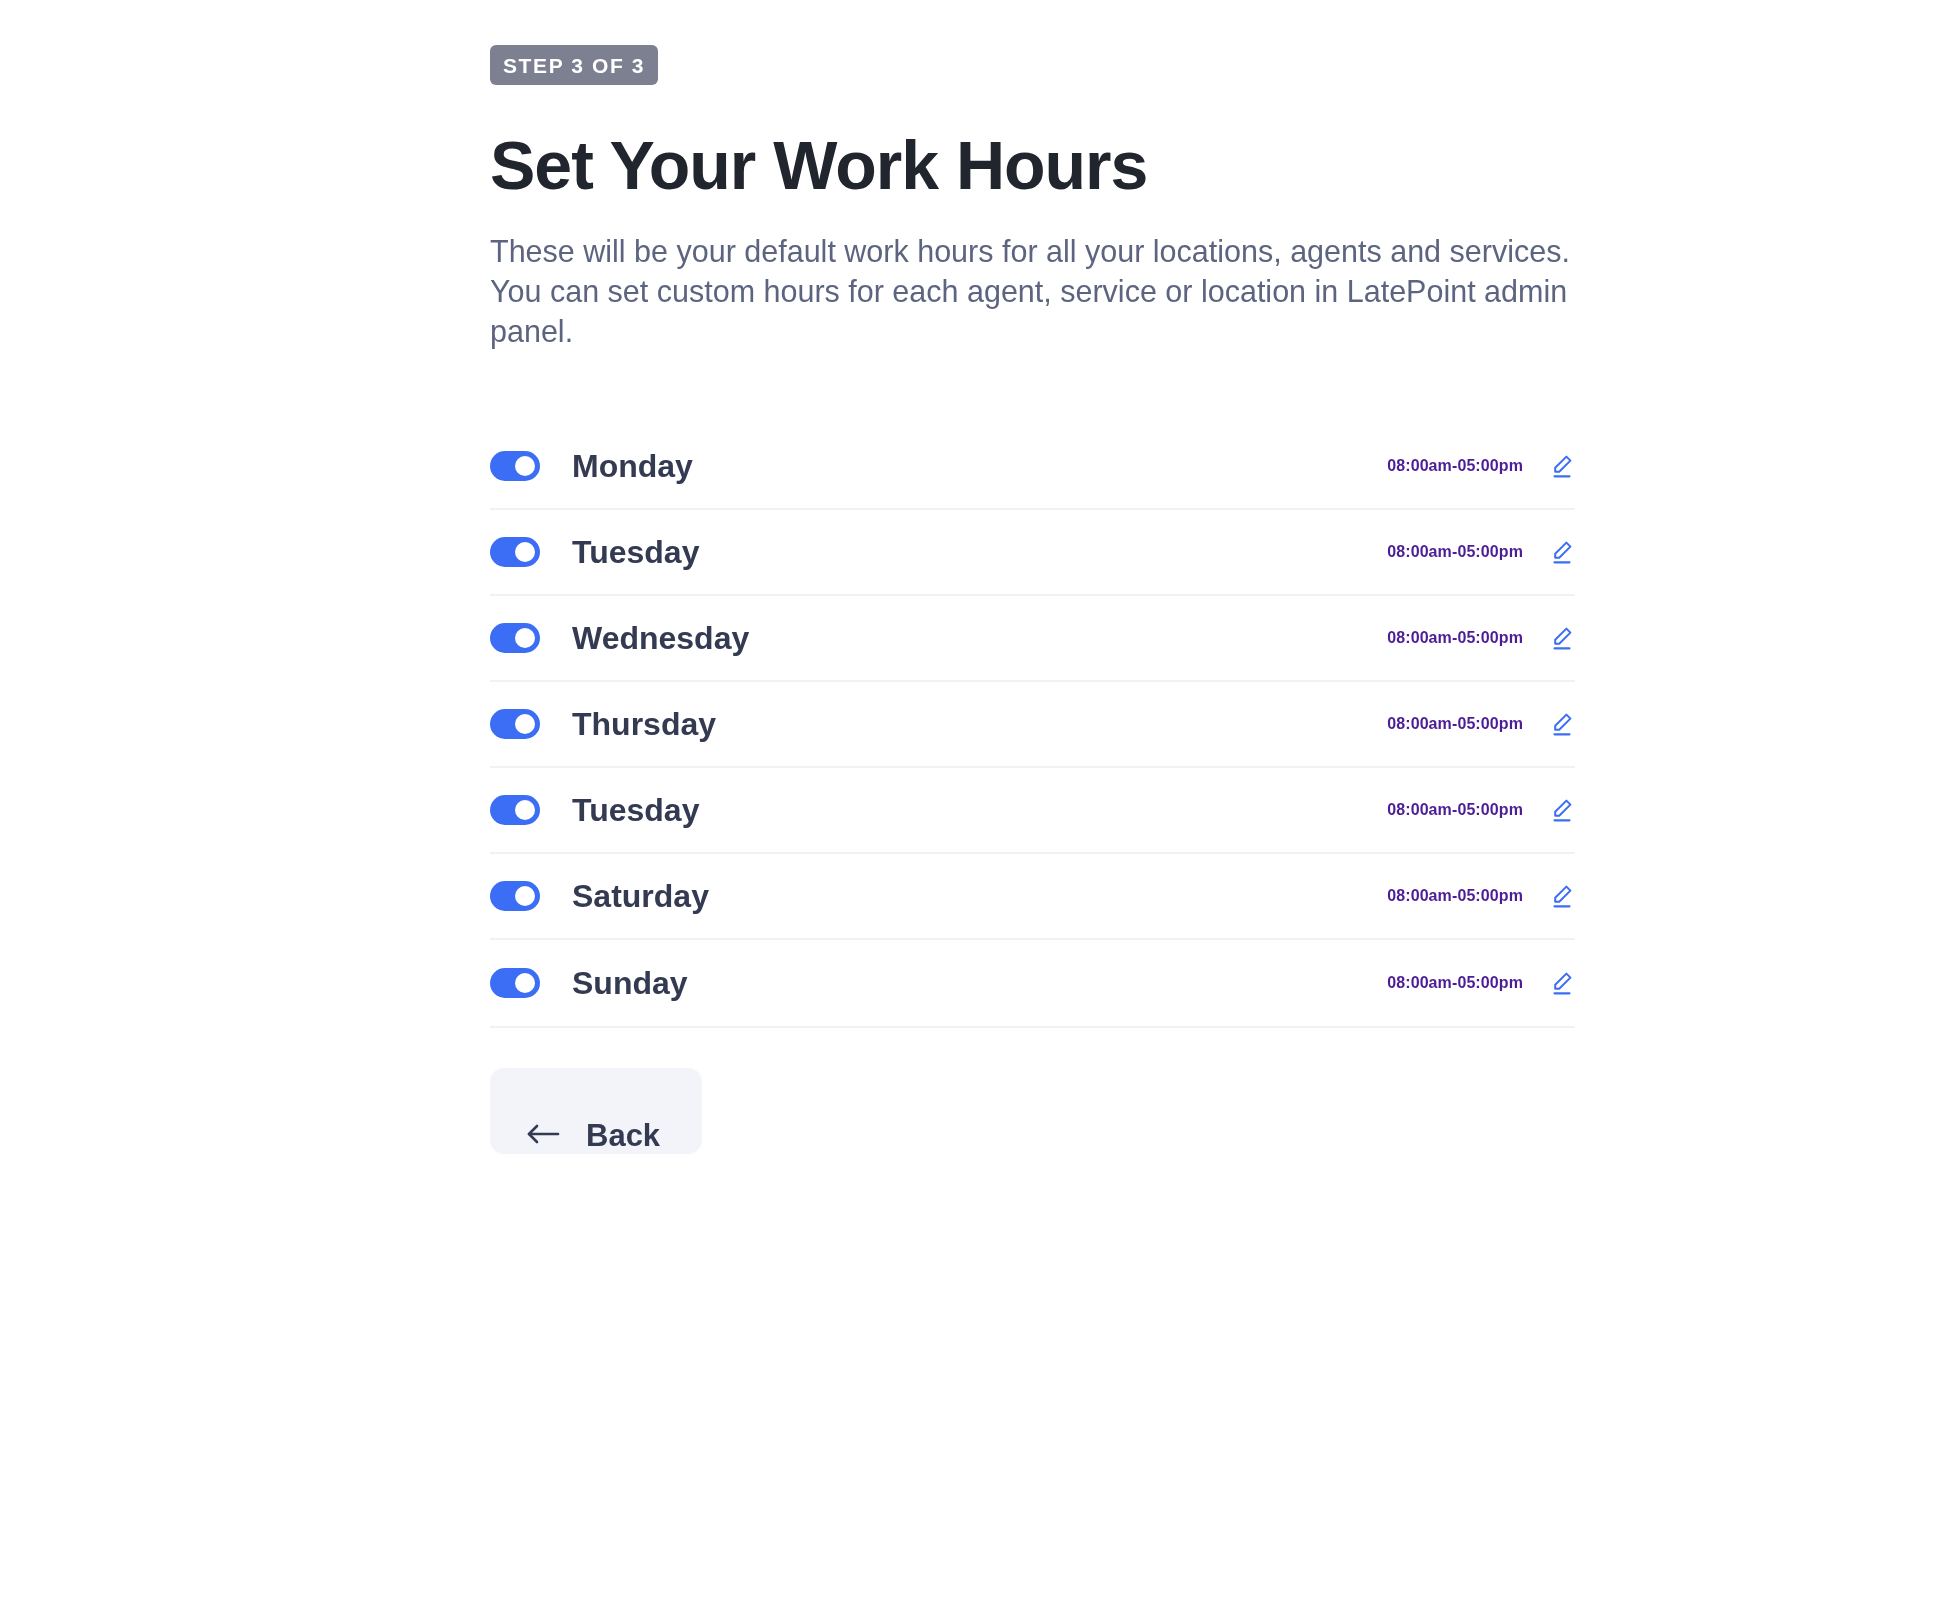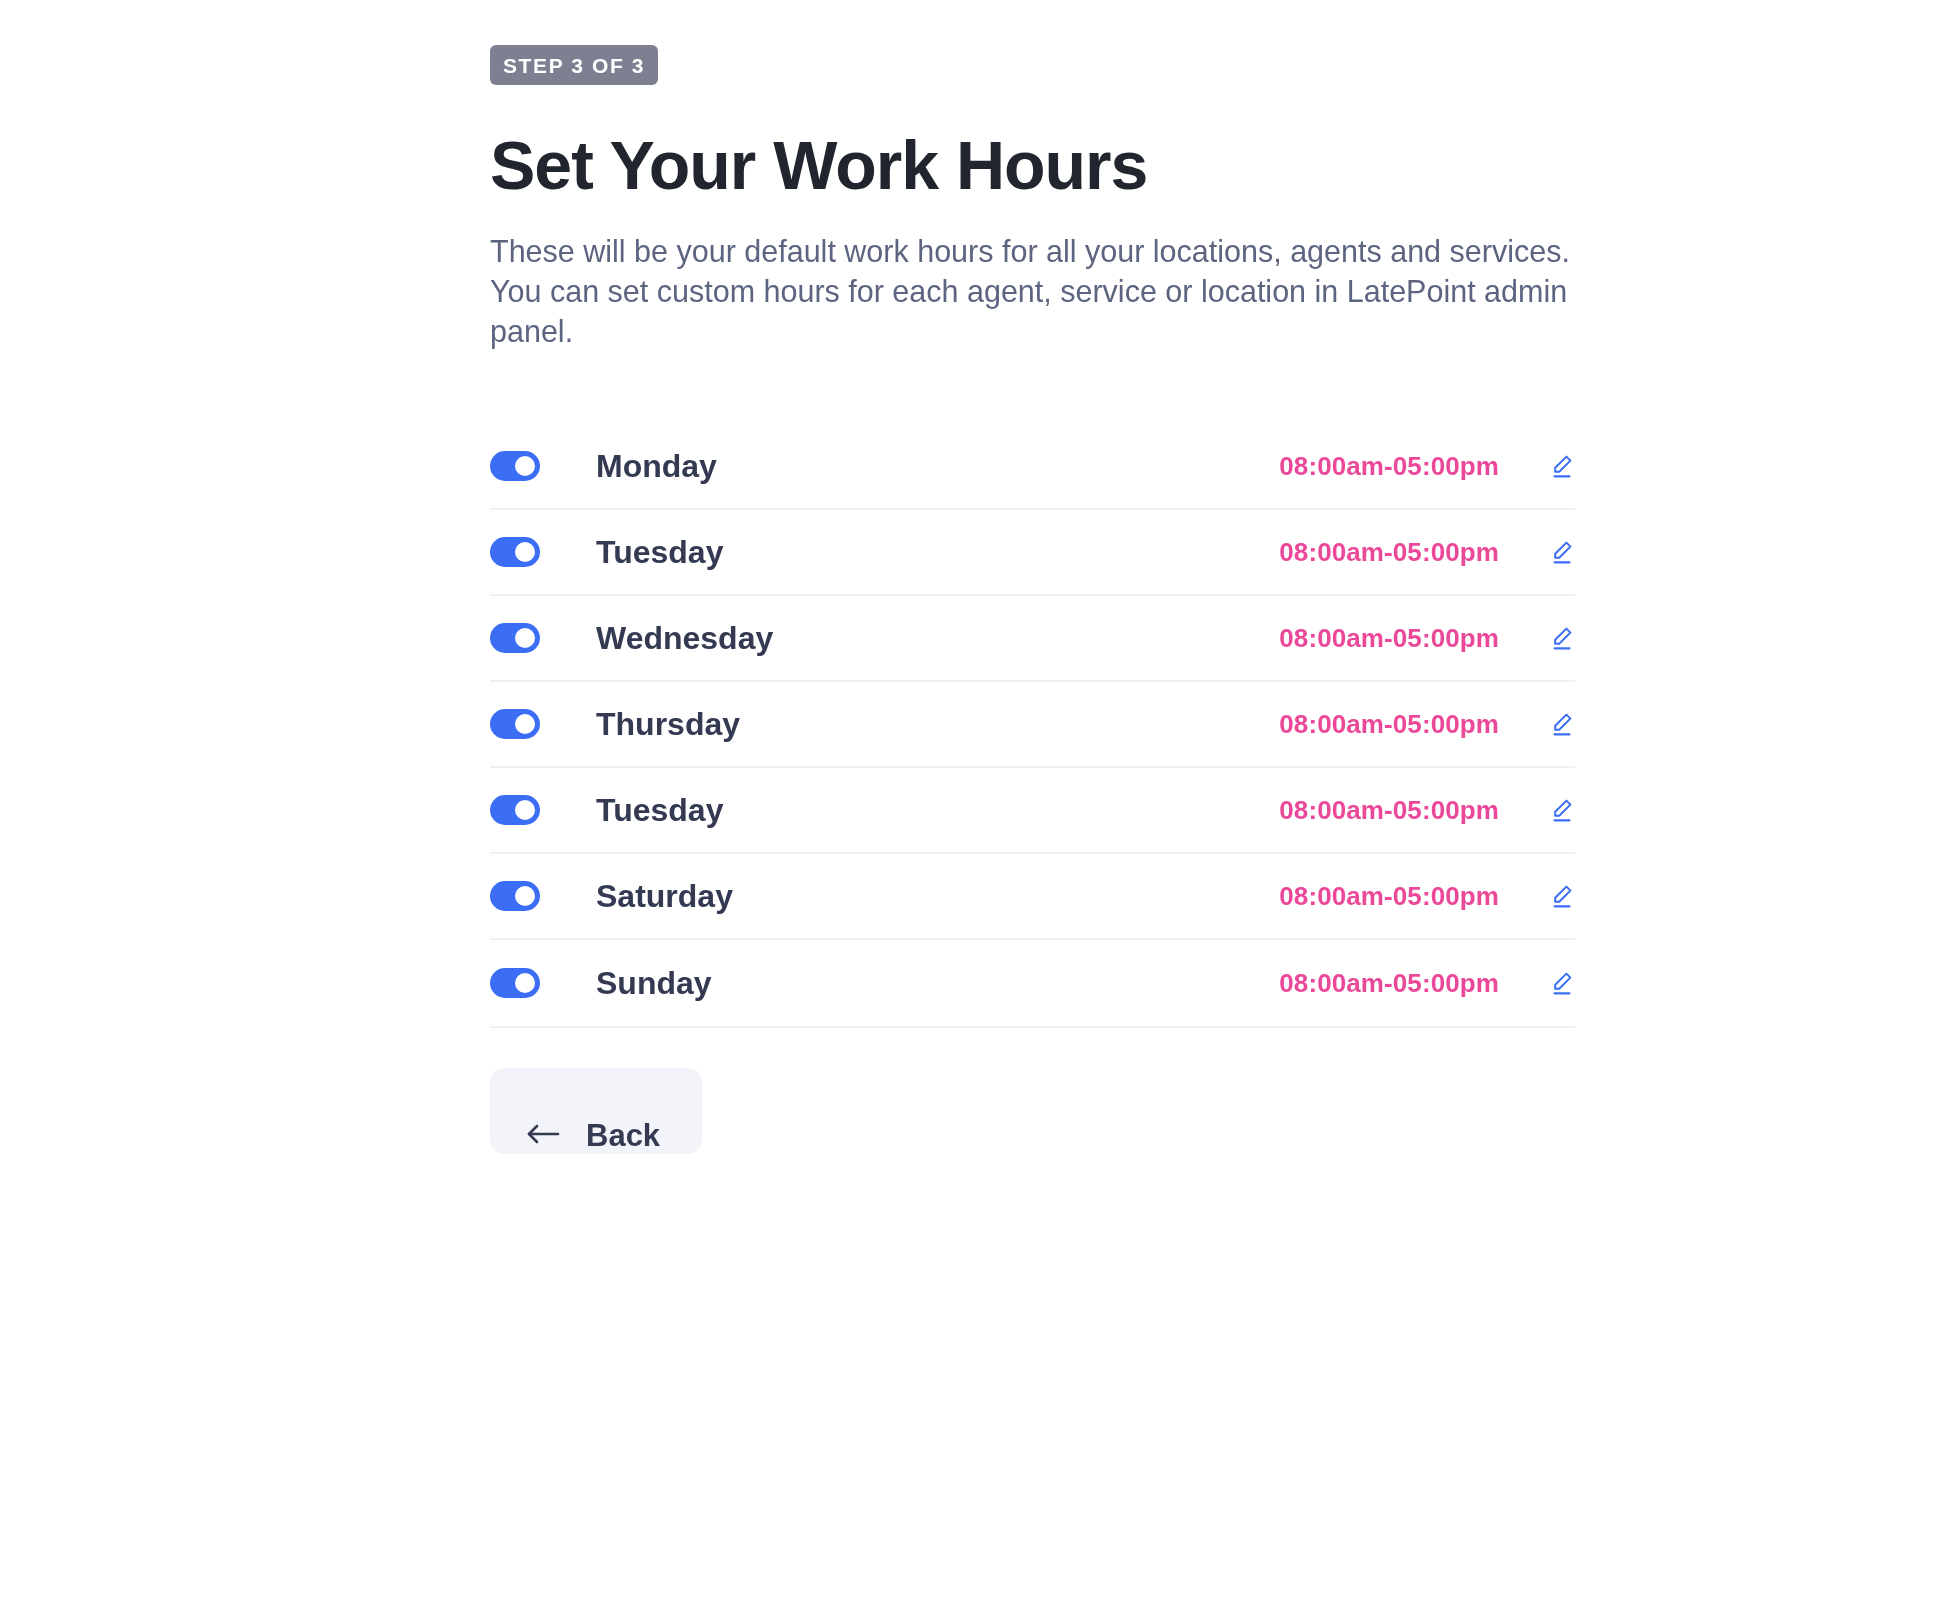--- a/index.html
+++ b/index.html
@@ -69,21 +69,20 @@
     margin-top: 72px;
     width: 1085px;
   }
 
   .day-row {
     display: flex;
     align-items: center;
     height: 86px;
     border-bottom: 2px solid #f0f1f4;
     box-sizing: border-box;
-    gap: 24px;
   }
   .day-row:last-child { border-bottom: none; }
 
   .toggle {
     position: relative;
     width: 50px;
     height: 30px;
     border-radius: 15px;
     background: #3b6ef5;
     flex: 0 0 auto;
@@ -101,23 +100,23 @@
   .day-name {
     margin-left: 32px;
     font-size: 32px;
     font-weight: bold;
     color: #333a52;
     flex: 1 1 auto;
     white-space: nowrap;
   }
 
   .day-time {
-    font-size: 26px;
-    font-weight: bold;
-    color: #ec4899;
+    font-size: 16px;
+    font-weight: bold;
+    color: #4c1d95;
     white-space: nowrap;
     letter-spacing: 0.1px;
   }
 
   .edit-icon {
     margin-left: 26px;
     width: 26px;
     height: 26px;
     flex: 0 0 auto;
     display: block;

